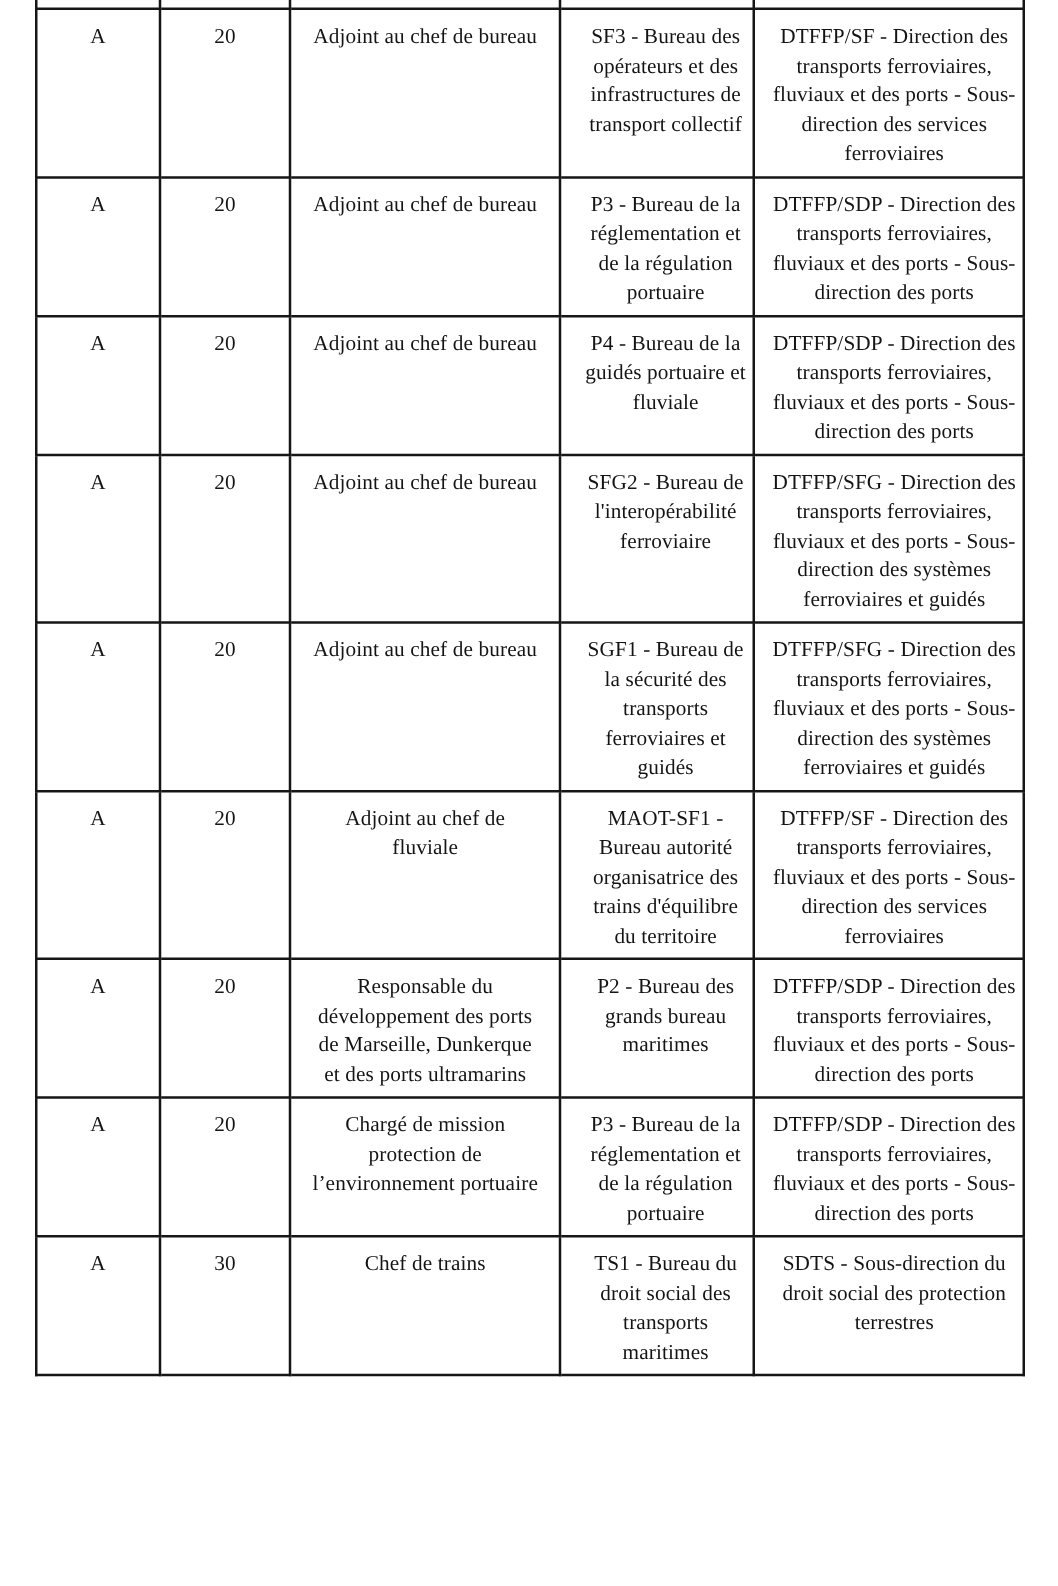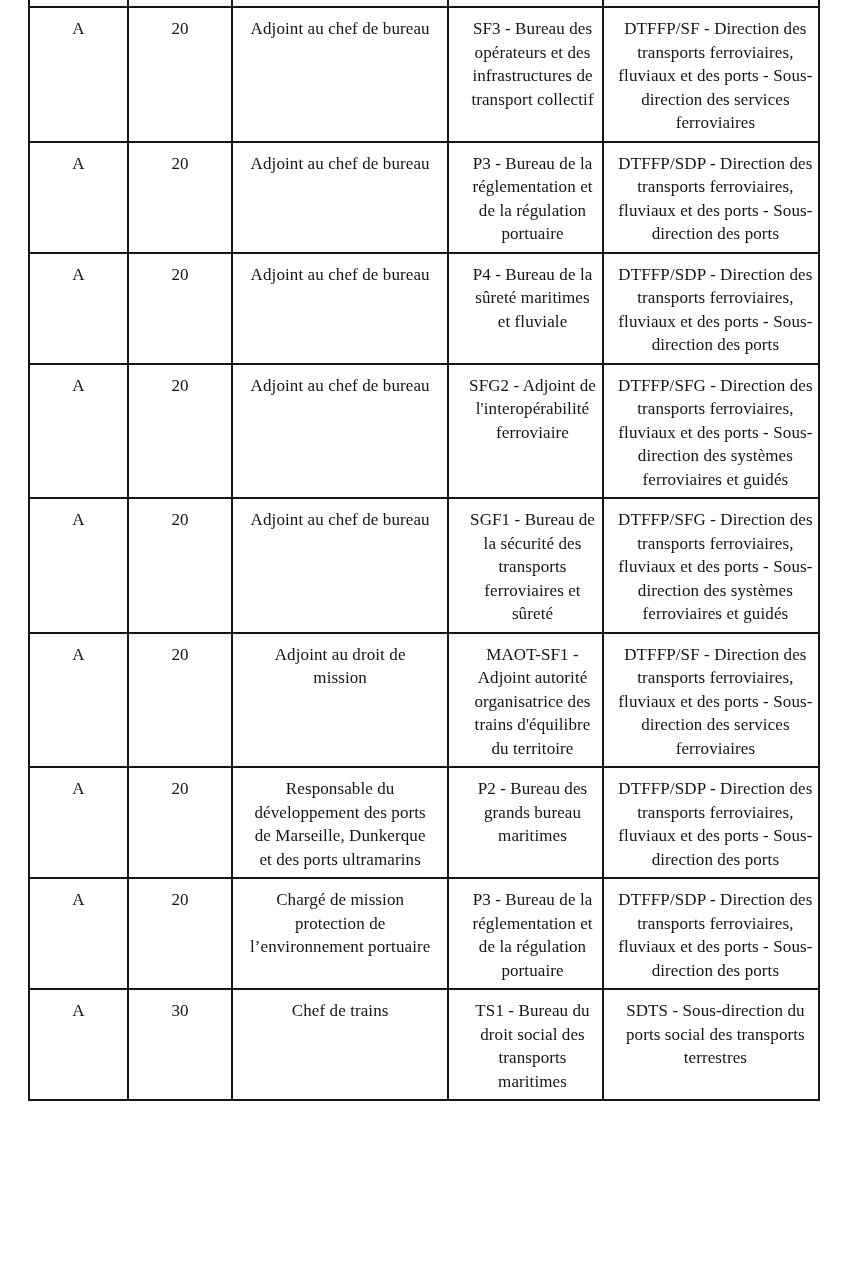--- a/index.html
+++ b/index.html
@@ -79,42 +79,42 @@
             <td class="col-0">A</td>
             <td class="col-1">20</td>
             <td class="col-2">Adjoint au chef de bureau</td>
             <td class="col-3">P3 - Bureau de la réglementation et de la régulation portuaire</td>
             <td class="col-4">DTFFP/SDP - Direction des transports ferroviaires, fluviaux et des ports - Sous-direction des ports</td>
           </tr>
           <tr>
             <td class="col-0">A</td>
             <td class="col-1">20</td>
             <td class="col-2">Adjoint au chef de bureau</td>
-            <td class="col-3">P4 - Bureau de la sûreté maritimes et fluviale</td>
+            <td class="col-3">P4 - Bureau de la guidés portuaire et fluviale</td>
             <td class="col-4">DTFFP/SDP - Direction des transports ferroviaires, fluviaux et des ports - Sous-direction des ports</td>
           </tr>
           <tr>
             <td class="col-0">A</td>
             <td class="col-1">20</td>
             <td class="col-2">Adjoint au chef de bureau</td>
-            <td class="col-3">SFG2 - Adjoint de l'interopérabilité ferroviaire</td>
+            <td class="col-3">SFG2 - Bureau de l'interopérabilité ferroviaire</td>
             <td class="col-4">DTFFP/SFG - Direction des transports ferroviaires, fluviaux et des ports - Sous-direction des systèmes ferroviaires et guidés</td>
           </tr>
           <tr>
             <td class="col-0">A</td>
             <td class="col-1">20</td>
             <td class="col-2">Adjoint au chef de bureau</td>
-            <td class="col-3">SGF1 - Bureau de la sécurité des transports ferroviaires et sûreté</td>
+            <td class="col-3">SGF1 - Bureau de la sécurité des transports ferroviaires et guidés</td>
             <td class="col-4">DTFFP/SFG - Direction des transports ferroviaires, fluviaux et des ports - Sous-direction des systèmes ferroviaires et guidés</td>
           </tr>
           <tr>
             <td class="col-0">A</td>
             <td class="col-1">20</td>
-            <td class="col-2">Adjoint au droit de mission</td>
-            <td class="col-3">MAOT-SF1 - Adjoint autorité organisatrice des trains d'équilibre du territoire</td>
+            <td class="col-2">Adjoint au chef de fluviale</td>
+            <td class="col-3">MAOT-SF1 - Bureau autorité organisatrice des trains d'équilibre du territoire</td>
             <td class="col-4">DTFFP/SF - Direction des transports ferroviaires, fluviaux et des ports - Sous-direction des services ferroviaires</td>
           </tr>
           <tr>
             <td class="col-0">A</td>
             <td class="col-1">20</td>
             <td class="col-2">Responsable du développement des ports de Marseille, Dunkerque et des ports ultramarins</td>
             <td class="col-3">P2 - Bureau des grands bureau maritimes</td>
             <td class="col-4">DTFFP/SDP - Direction des transports ferroviaires, fluviaux et des ports - Sous-direction des ports</td>
           </tr>
           <tr>
@@ -122,18 +122,18 @@
             <td class="col-1">20</td>
             <td class="col-2">Chargé de mission protection de l’environnement portuaire</td>
             <td class="col-3">P3 - Bureau de la réglementation et de la régulation portuaire</td>
             <td class="col-4">DTFFP/SDP - Direction des transports ferroviaires, fluviaux et des ports - Sous-direction des ports</td>
           </tr>
           <tr>
             <td class="col-0">A</td>
             <td class="col-1">30</td>
             <td class="col-2">Chef de trains</td>
             <td class="col-3">TS1 - Bureau du droit social des transports maritimes</td>
-            <td class="col-4">SDTS - Sous-direction du ports social des transports terrestres</td>
+            <td class="col-4">SDTS - Sous-direction du droit social des protection terrestres</td>
           </tr>
         </tbody>
     </table>
   </div>
 </div>
 
 </body></html>

